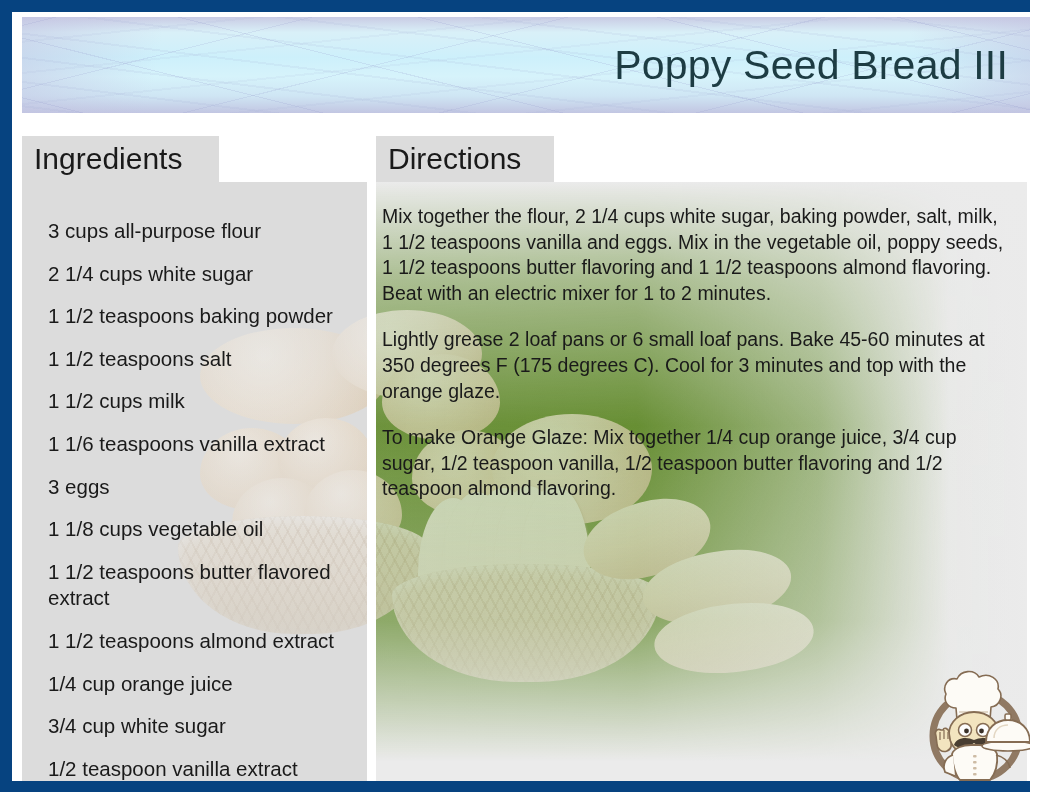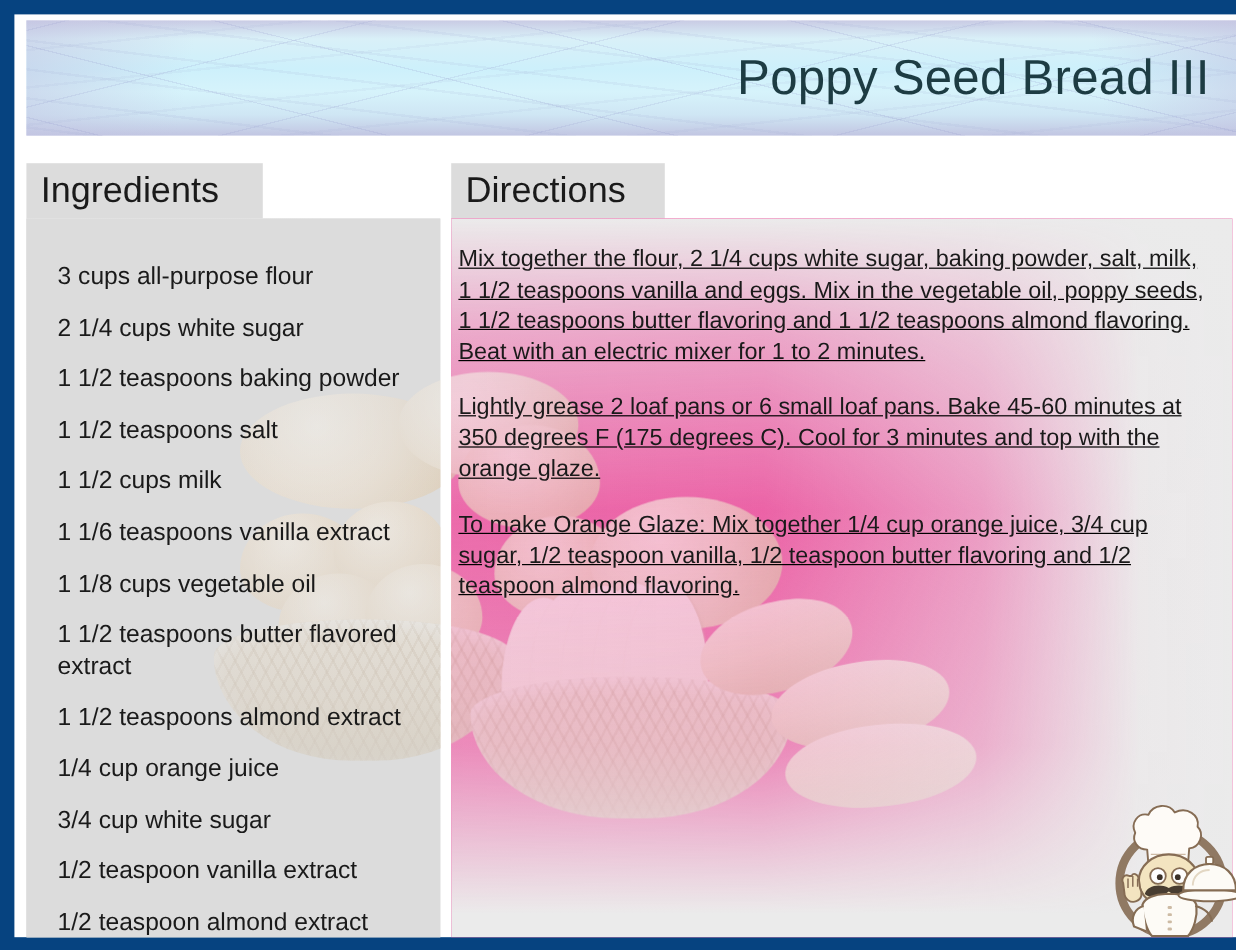--- a/index.html
+++ b/index.html
@@ -112,22 +112,21 @@
   #directions-head {
     left: 364px;
     top: 124px;
     width: 152px;
   }
   #directions-panel {
     left: 364px;
     top: 170px;
     width: 651px;
     height: 610px;
-    background: #ec4899;
-    text-decoration: underline;
+    background: #4d7c0f;
   }
   #directions-body {
     padding: 22px 14px 0 6px;
     font-size: 19.5px;
     line-height: 25.6px;
   }
   #directions-body p {
     margin: 0 0 21px 0;
   }
 
@@ -240,20 +239,21 @@
         <div class="bread-fade"></div>
       </div>
 
       <div class="panel-body" id="ingredients-list">
         <div class="ing">3 cups all-purpose flour</div>
         <div class="ing">2 1/4 cups white sugar</div>
         <div class="ing">1 1/2 teaspoons baking powder</div>
         <div class="ing">1 1/2 teaspoons salt</div>
         <div class="ing">1 1/2 cups milk</div>
         <div class="ing">1 1/6 teaspoons vanilla extract</div>
+        <div class="ing">3 eggs</div>
         <div class="ing">1 1/8 cups vegetable oil</div>
         <div class="ing">1 1/2 teaspoons butter flavored extract</div>
         <div class="ing">1 1/2 teaspoons almond extract</div>
         <div class="ing">1/4 cup orange juice</div>
         <div class="ing">3/4 cup white sugar</div>
         <div class="ing">1/2 teaspoon vanilla extract</div>
         <div class="ing">1/2 teaspoon almond extract</div>
       </div>
     </div>
 

